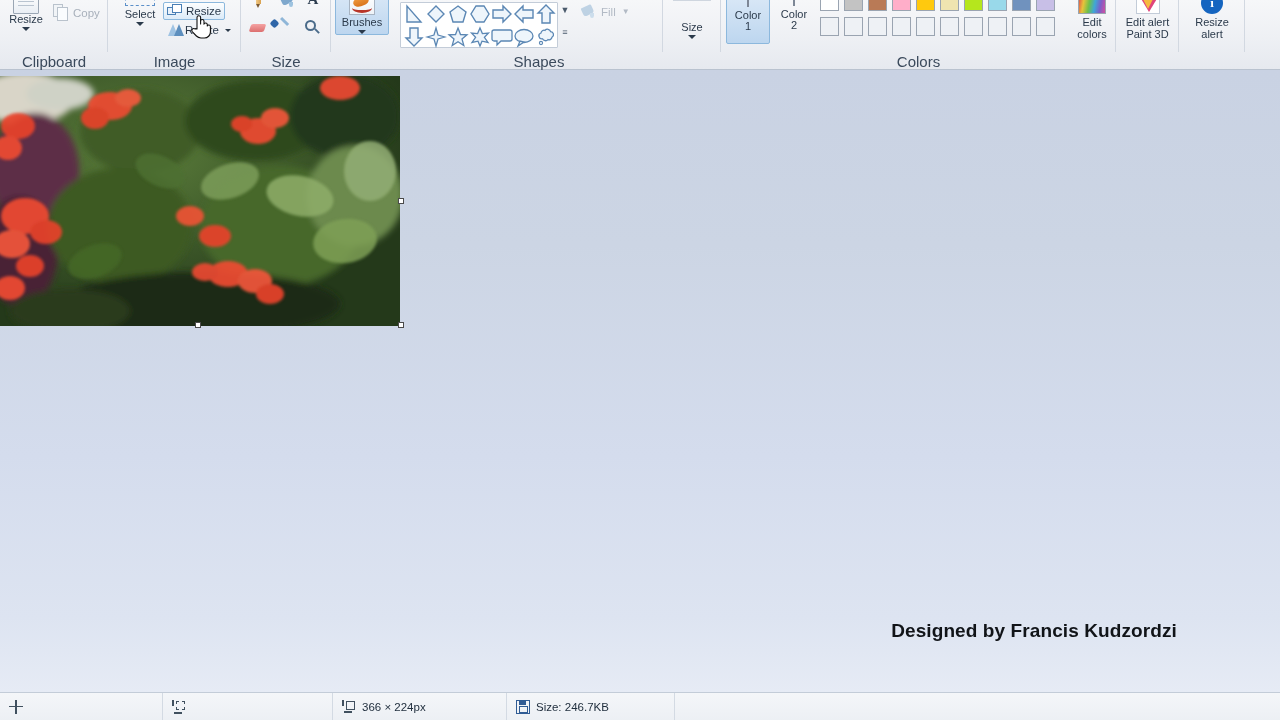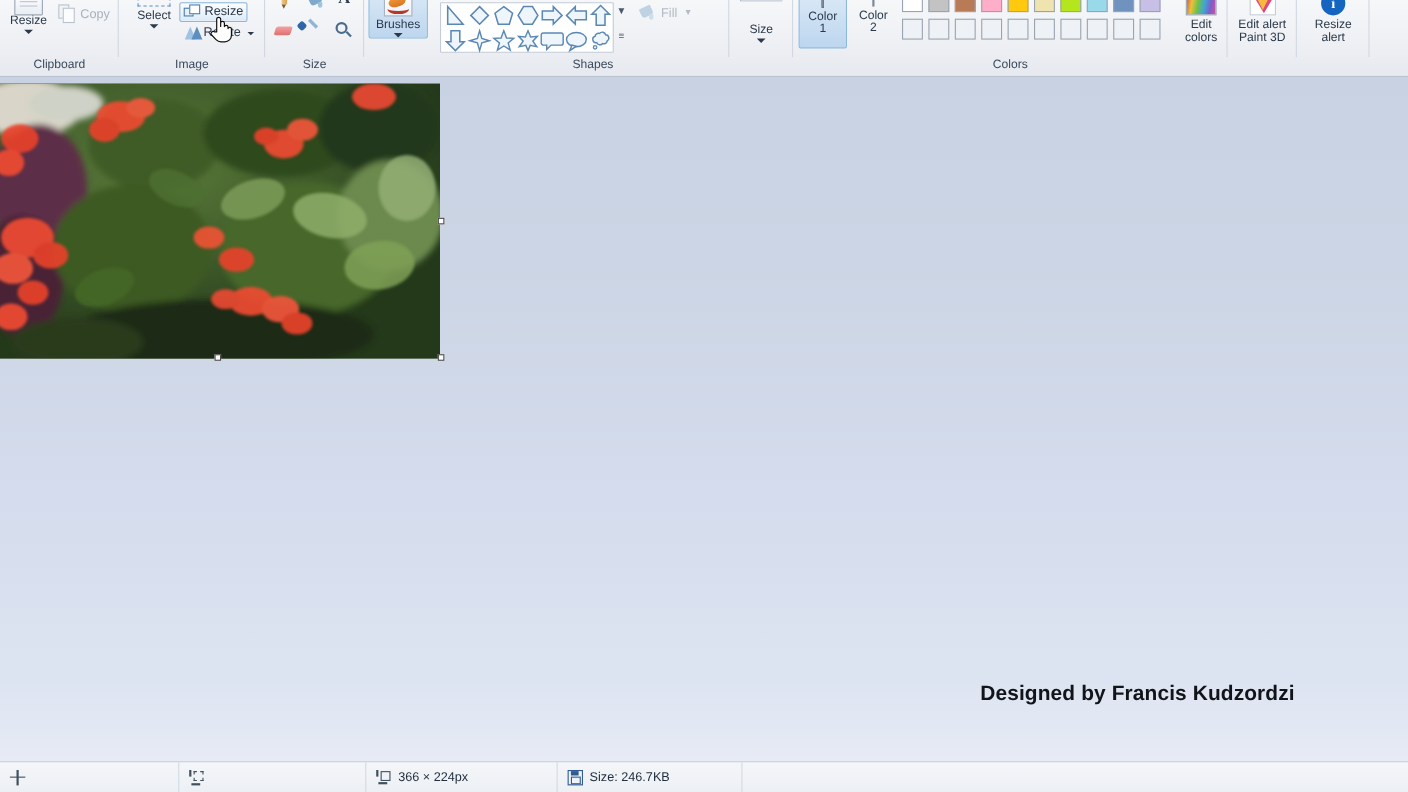--- a/index.html
+++ b/index.html
@@ -18,21 +18,21 @@
     border-bottom: 1px solid #b9c2cf;
   }
   .ribbon-groups { position: absolute; left: 0; top: 0; height: 52px; width: 1280px; }
   .group {
     position: absolute; top: 0; height: 52px;
     border-right: 1px solid #d2d8e1;
   }
   .group-labels { position: absolute; left: 0; top: 52px; height: 17px; width: 1280px; }
   .glabel {
     position: absolute; top: 1px; text-align: center;
-    font-size: 11px; color: #3b4a5c; white-space: nowrap;
+    font-size: 15px; color: #3b4a5c; white-space: nowrap;
   }
 
   
   .bigbtn {
     position: absolute; text-align: center; cursor: default;
     font-size: 11px; color: #2b3a4b; line-height: 1.05;
   }
   .bigbtn .glyph { display:block; margin: 0 auto; }
   .caret {
     display: block; margin: 1px auto 0; width: 0; height: 0;

